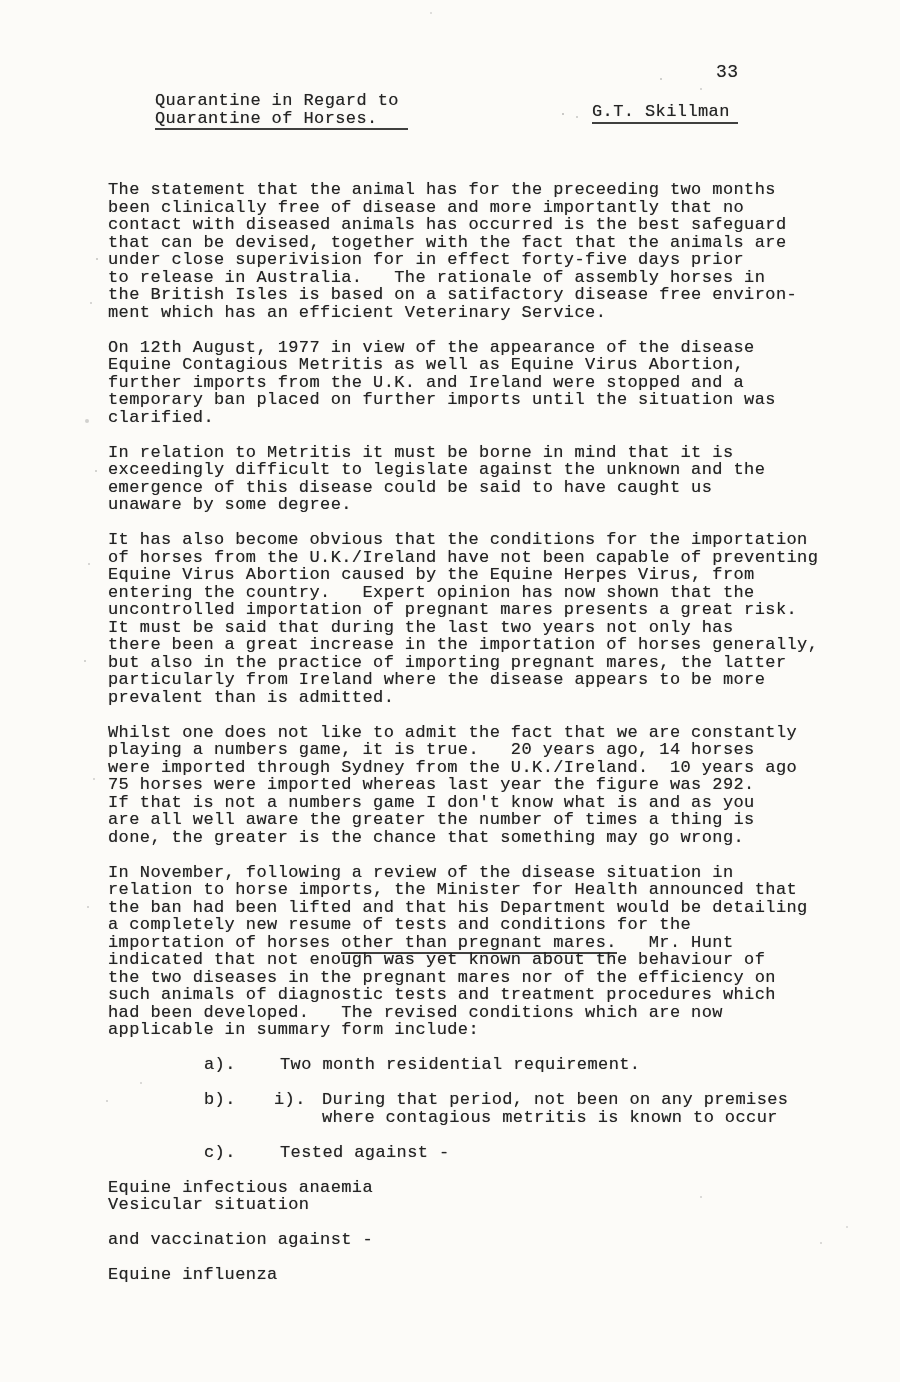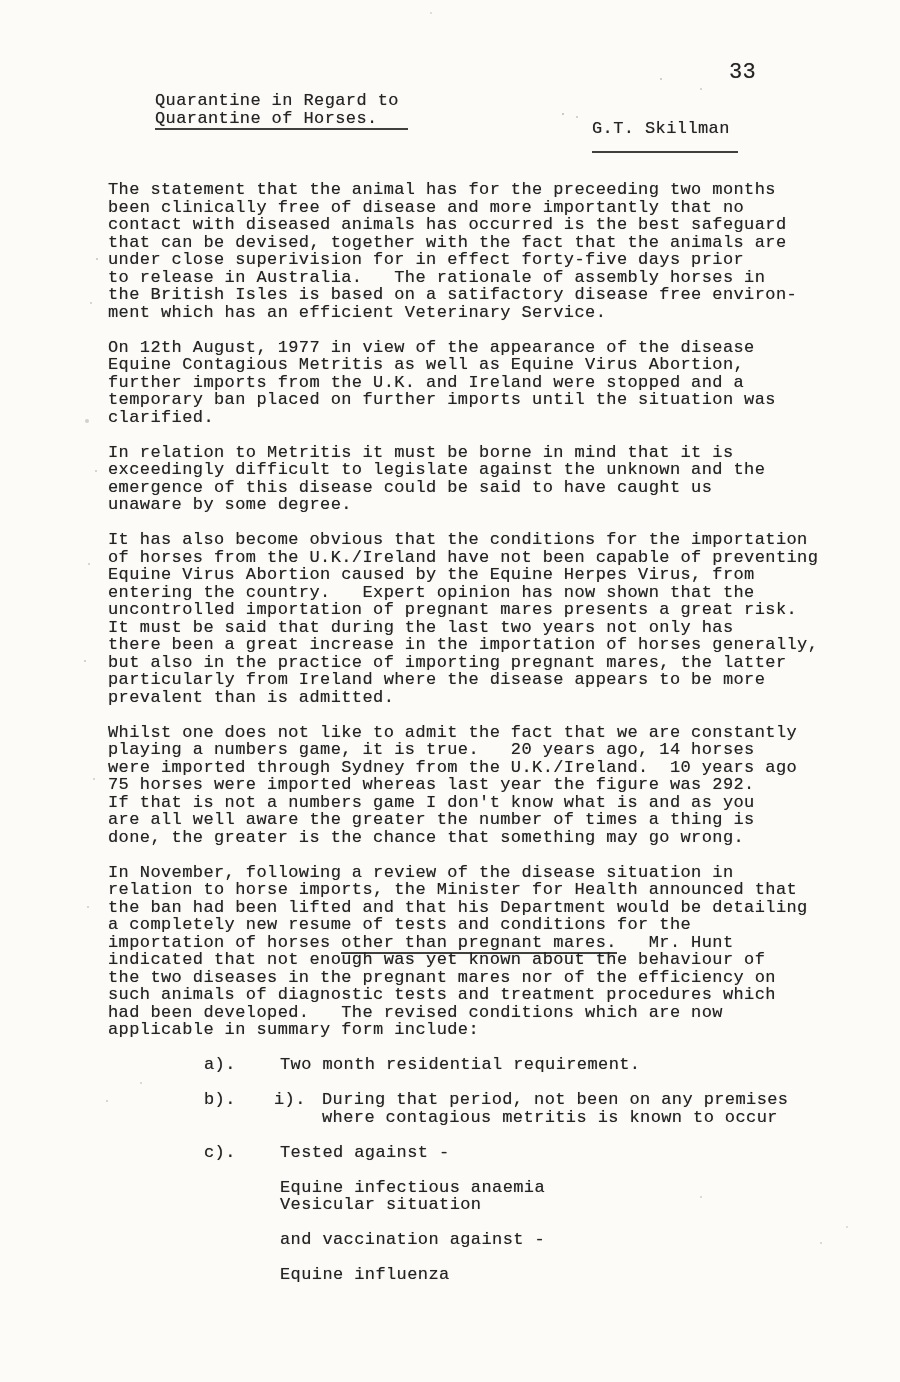--- a/index.html
+++ b/index.html
@@ -9,34 +9,34 @@
     margin:0 auto;
     background:#fcfbf8;
     overflow:hidden;
     font-family:"Liberation Mono","DejaVu Sans Mono",monospace;
     font-size:17px;
     line-height:17.5px;
     letter-spacing:0.4px;
     color:#242424;
     text-shadow:0 0 0.7px rgba(36,36,36,0.55);
   }
-  .pagenum{position:absolute;left:716px;top:64px;font-size:22px;margin-left:13px;}
+  .pagenum{position:absolute;left:716px;top:64px;font-size:18px;}
   .header-left{position:absolute;left:108px;top:92px;margin-left:47px;}
   .u{border-bottom:2px solid rgba(30,30,30,0.85);}
   .title-u{display:inline-block;padding-right:30px;padding-bottom:1px;}
-  .author{position:absolute;left:592px;top:120px;display:inline-block;padding-right:8px;padding-bottom:13px;}
+  .author{position:absolute;left:592px;top:103px;display:inline-block;padding-right:8px;padding-bottom:1px;}
   .body{position:absolute;left:108px;top:181px;width:760px;}
   .para{margin:0 0 17.5px 0;white-space:pre;}
   .para .u{padding-bottom:0;}
   .cond{display:flex;margin:0 0 17.5px 0;}
   .cond .m1{flex:none;margin-left:96px;width:70px;white-space:pre;}
   .cond.nosub .m1{width:76px;}
   .cond .m2{flex:none;width:48px;white-space:pre;}
   .cond .ctext{flex:none;white-space:pre;}
-  .tline{margin-left:172px;white-space:pre;}
+  .tline{white-space:pre;}
   .spaced{margin-top:17.5px;}
   .specks{position:absolute;inset:0;pointer-events:none;}
   .specks::after{
     content:"";position:absolute;left:0;top:0;width:2px;height:2px;border-radius:50%;
     box-shadow:
       660px 78px 0 rgba(60,60,60,0.30),
       700px 88px 0 rgba(60,60,60,0.25),
       562px 113px 0 rgba(60,60,60,0.35),
       576px 116px 0 rgba(60,60,60,0.28),
       96px 258px 0 rgba(60,60,60,0.30),

